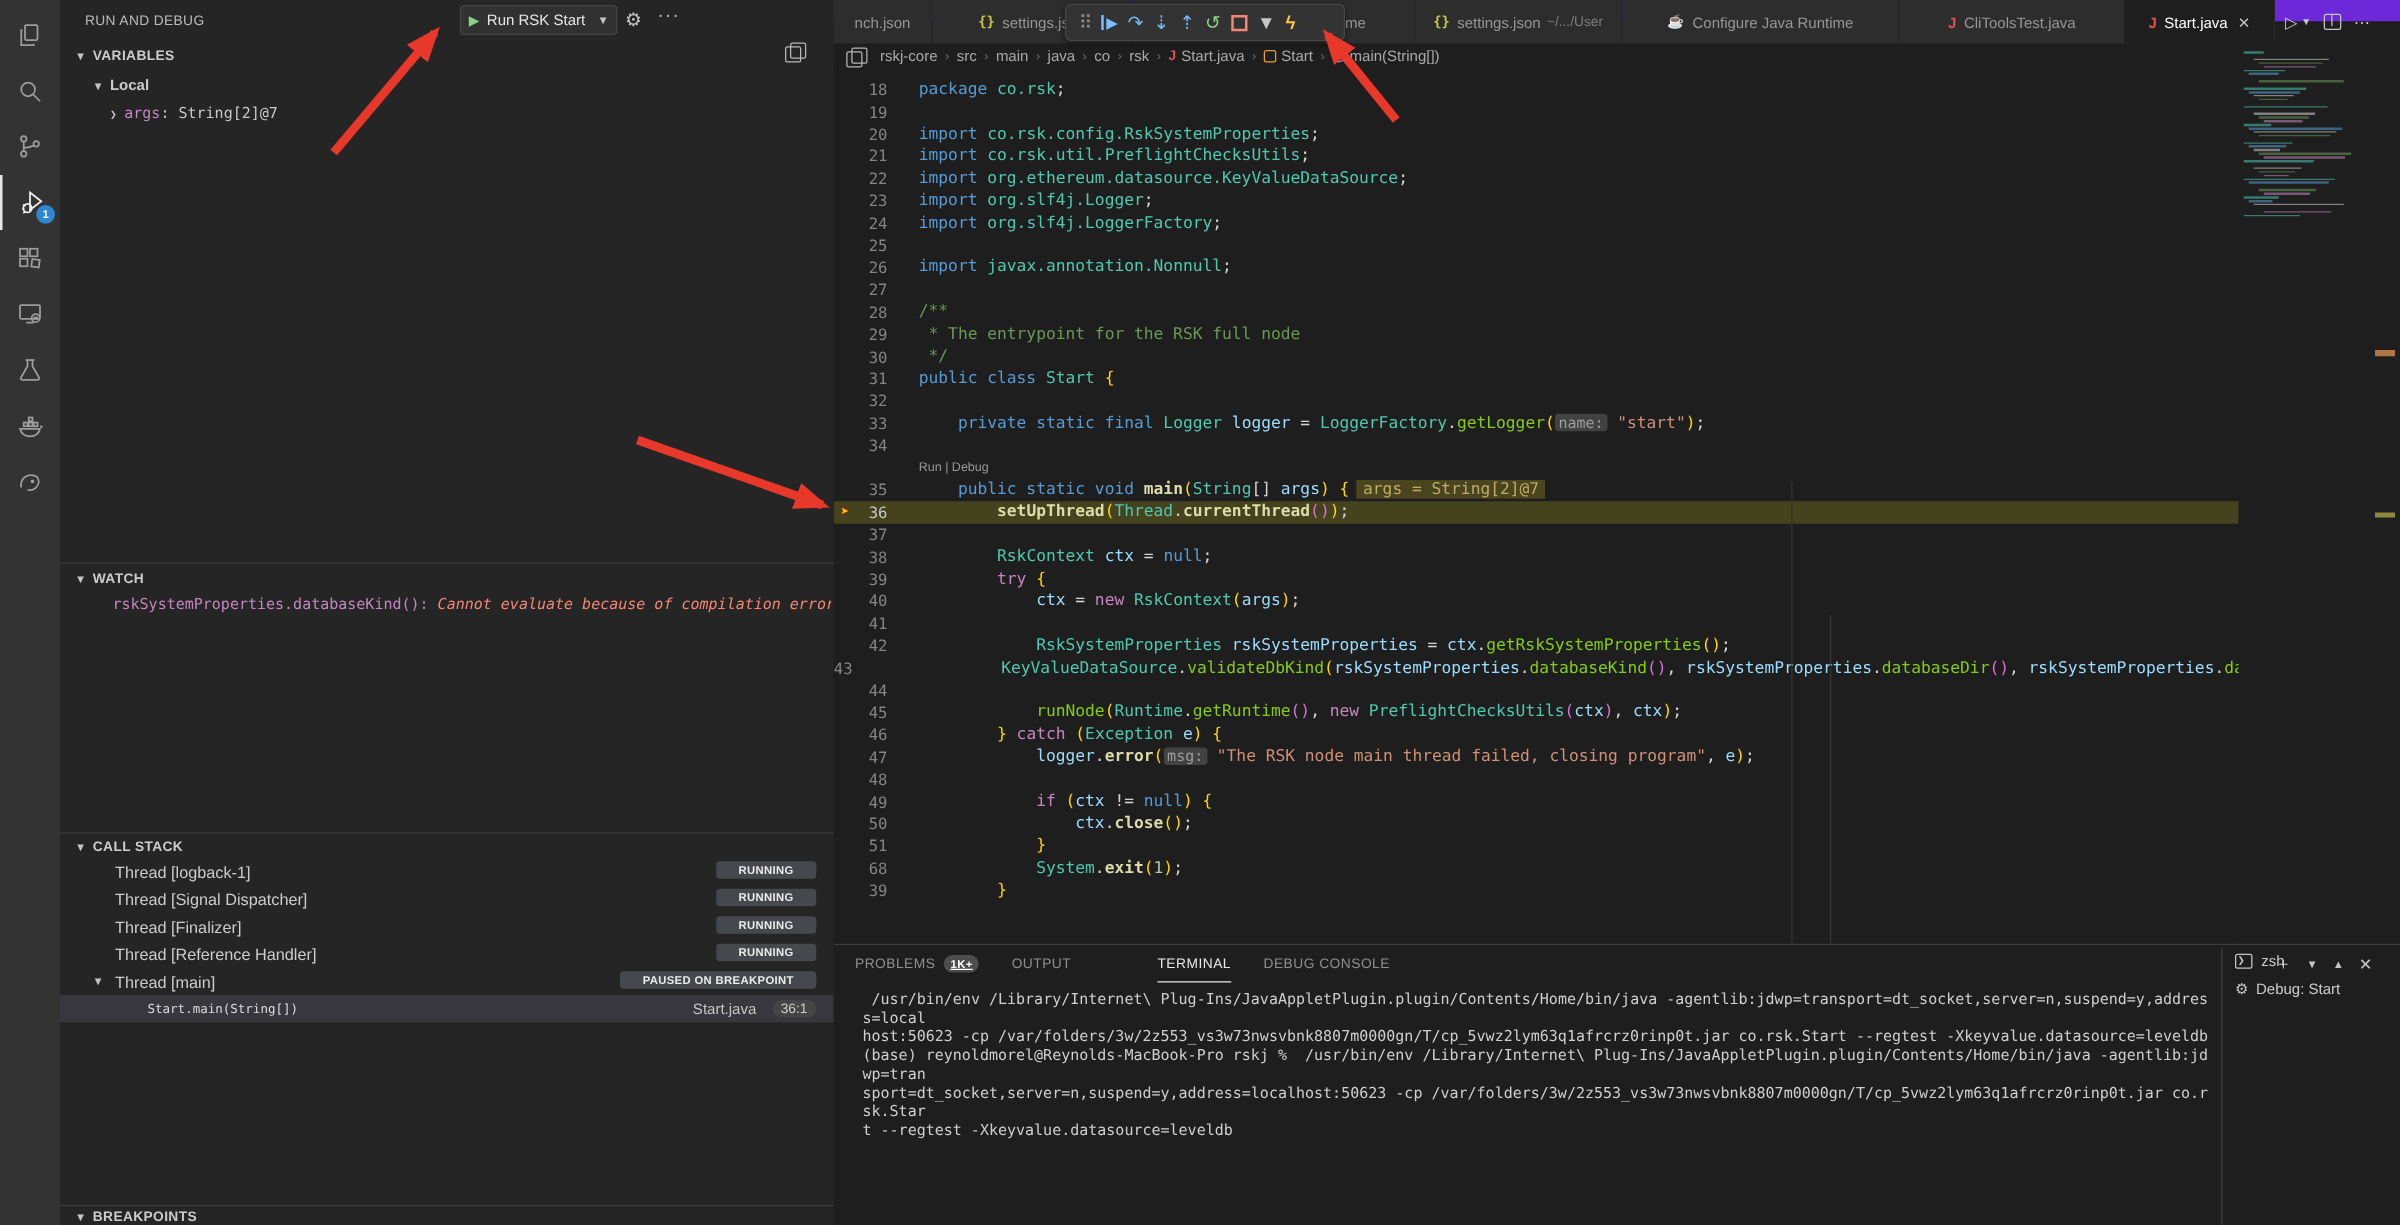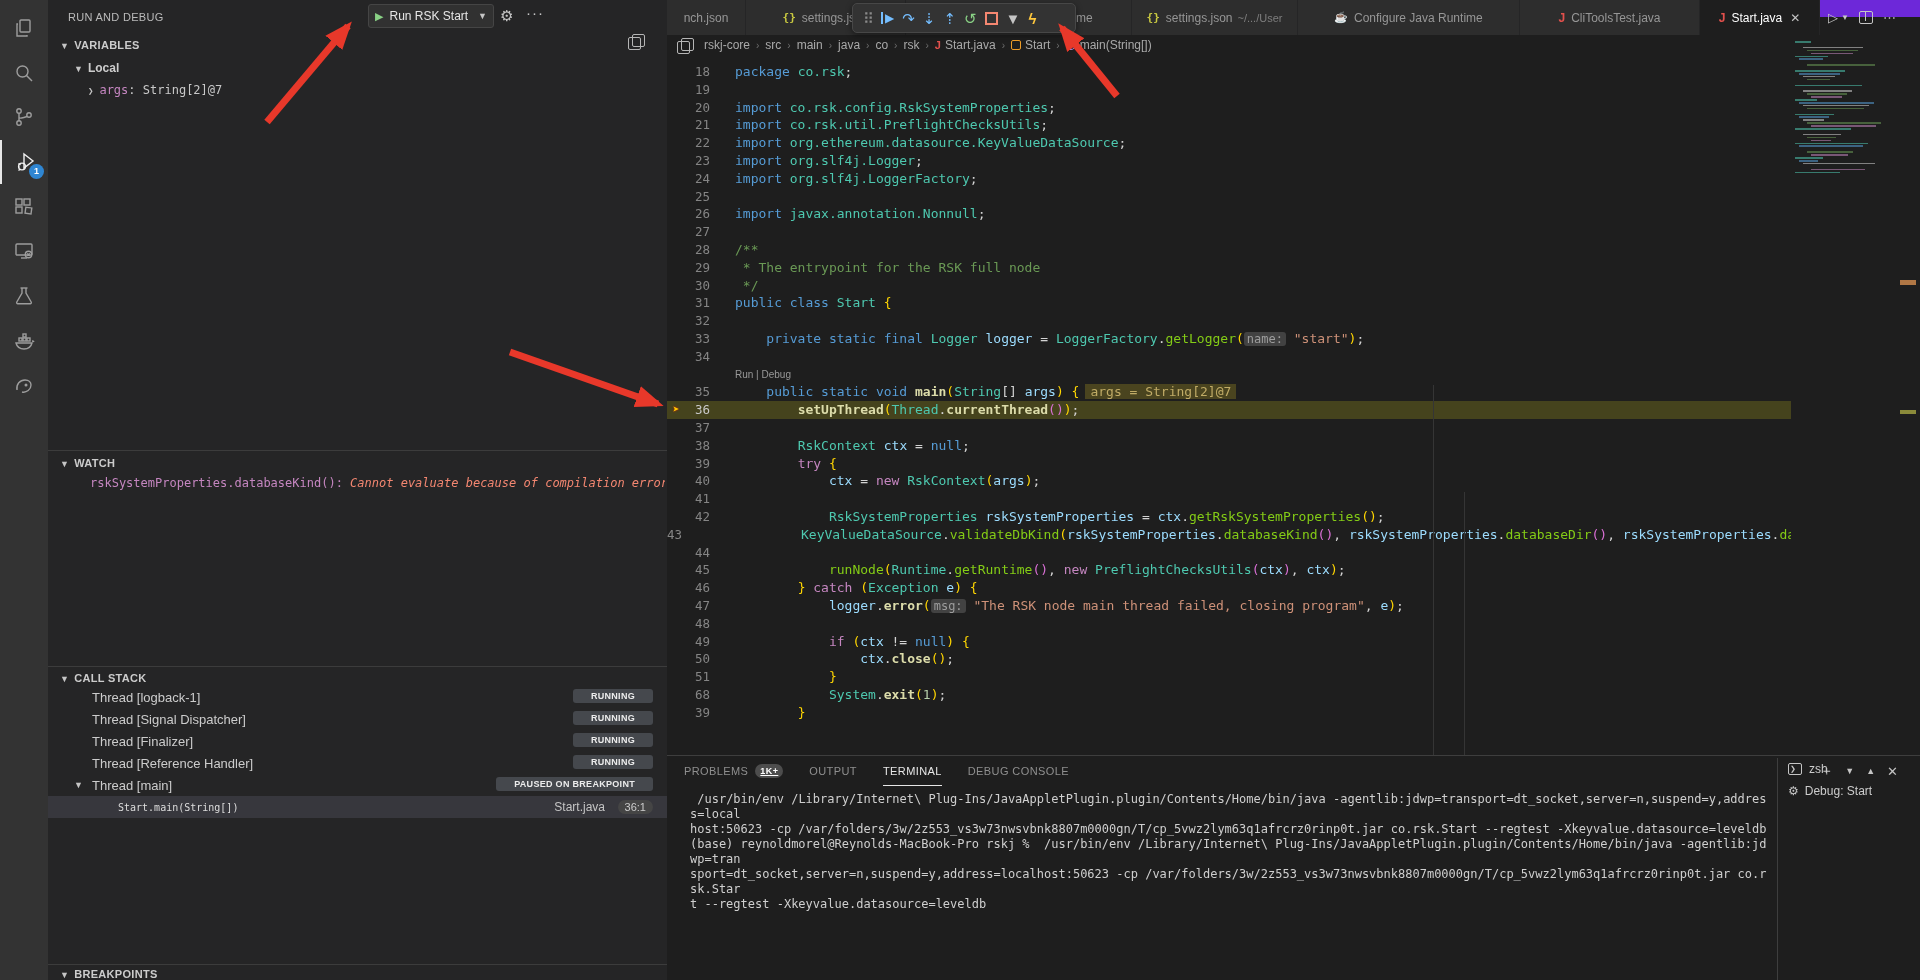--- a/index.html
+++ b/index.html
@@ -112,21 +112,21 @@
   
   #minimap{left:1791px;top:35px;width:99px;height:720px;background:#1e1e1e;}
   .mm-bar{position:absolute;height:1.7px;opacity:.55;}
   #overview{left:1890px;top:35px;width:30px;height:720px;}
   .ov-mark{position:absolute;left:10px;width:16px;}
 
   
   #panel{left:667px;top:755px;width:1253px;height:225px;background:#1e1e1e;border-top:1px solid #3e3e3e;box-sizing:border-box;}
   #panel-tabs{position:absolute;left:17px;top:0;height:30px;display:flex;align-items:center;font-size:11px;letter-spacing:.4px;color:#8f8f8f;}
   .ptab{margin-right:26px;display:flex;align-items:center;height:30px;box-sizing:border-box;}
-  .ptab.active{color:#e7e7e7;border-bottom:1px solid #e7e7e7;}
+  .ptab.active{color:#e7e7e7;border-bottom:1px solid #e7e7e7;margin-left:43px;}
   .pbadge{background:#4d4d4d;color:#ffffff;font-size:9px;font-weight:bold;border-radius:9px;padding:2px 5px;margin-left:7px;text-decoration:underline;}
   #panel-actions{position:absolute;right:22px;top:0;height:30px;display:flex;align-items:center;color:#c5c5c5;}
   #panel-actions span{margin-left:12px;font-size:13px;}
   #panel-actions .sm{font-size:9px;}
   #terminal{position:absolute;left:23px;top:36px;width:1080px;font-family:"DejaVu Sans Mono",monospace;font-size:12px;line-height:15px;color:#cfcfcf;white-space:pre-wrap;word-break:break-all;}
   #term-side{position:absolute;left:1110px;top:2px;width:143px;height:223px;border-left:1px solid #3e3e3e;}
   .sess-row{height:22px;display:flex;align-items:center;padding-left:10px;font-size:12px;color:#cccccc;}
   .sess-ico-term{width:11px;height:10px;border:1px solid #c5c5c5;border-radius:2px;font-size:7px;line-height:9px;text-align:left;padding-left:1px;margin-right:7px;color:#c5c5c5;}
   .sess-ico-gear{font-size:12px;margin-right:6px;color:#c5c5c5;}
 

